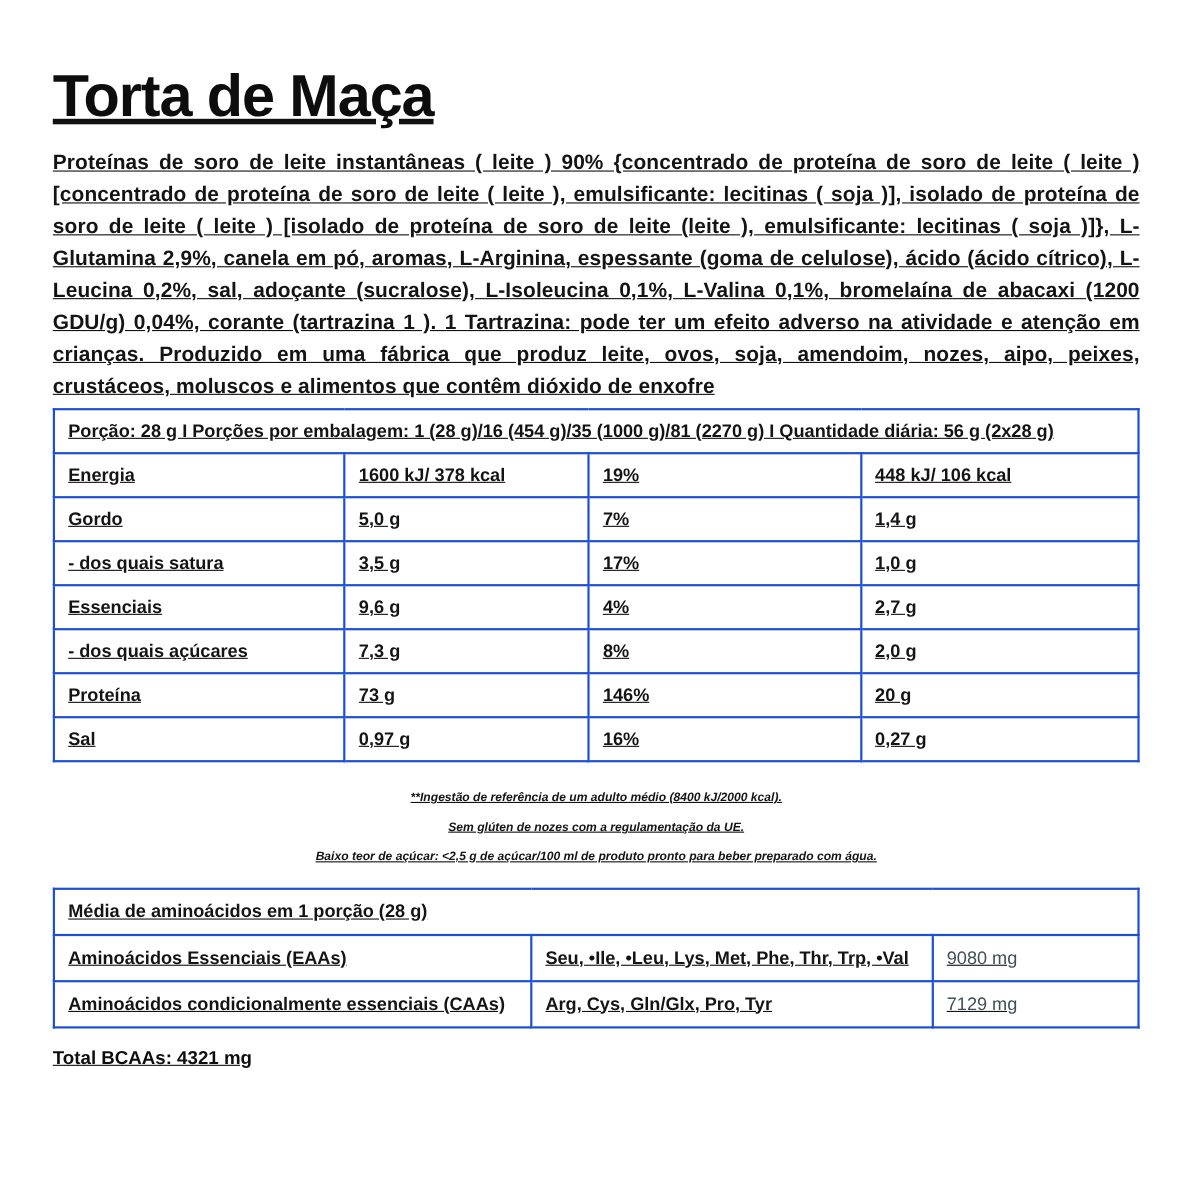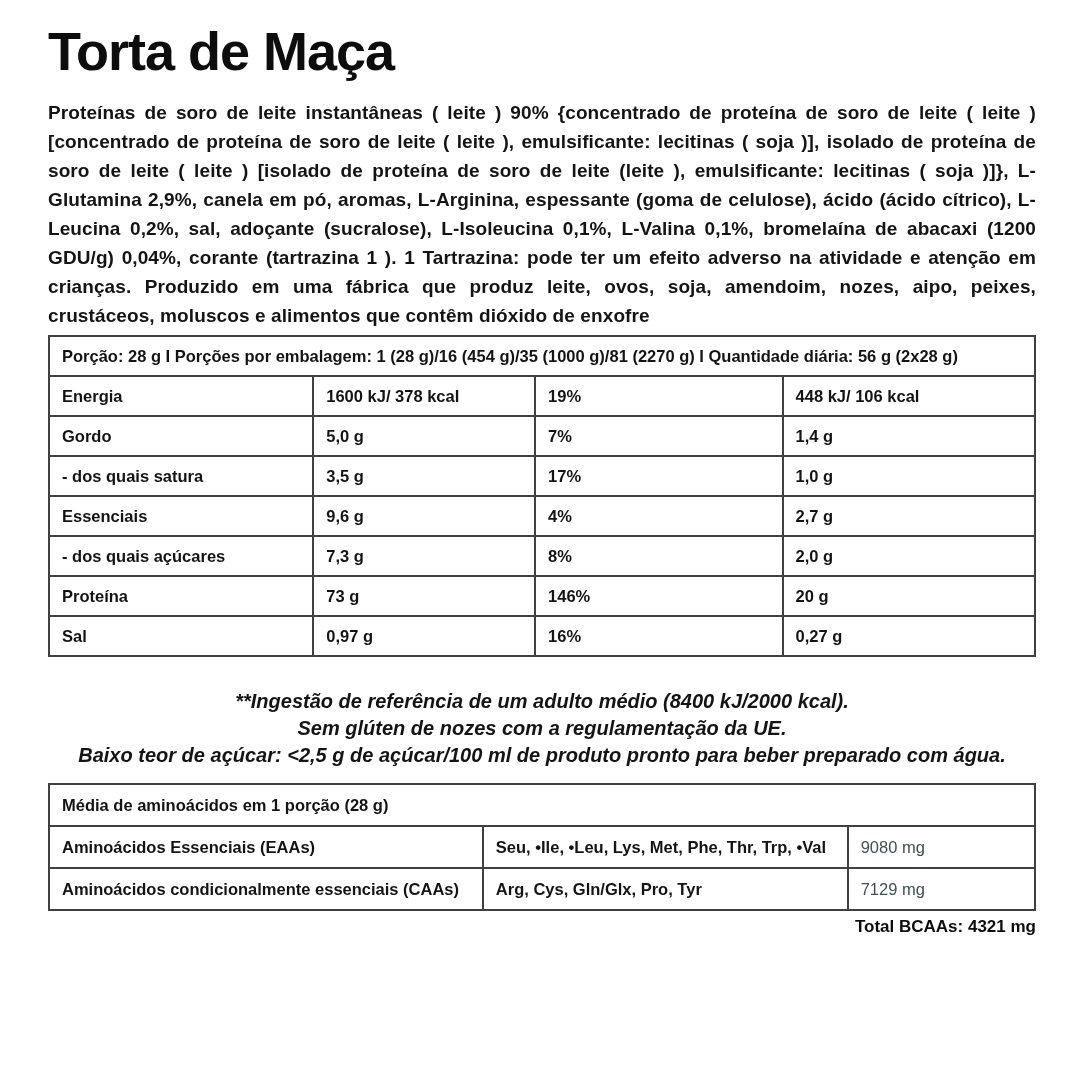--- a/index.html
+++ b/index.html
@@ -4,55 +4,55 @@
 <style>
   :root { --accent: #3e4f58; --ink: #111111; }
   * { box-sizing: border-box; margin: 0; padding: 0; }
   html, body { background: #ffffff; }
   body {
     width: 1080px; height: 1080px;
     font-family: "Liberation Sans", sans-serif;
     color: var(--ink);
     overflow: hidden;
   }
-  .page { width: 1080px; height: 888px; padding: 20px 44px 0 48px; }
+  .page { width: 1080px; height: 888px; padding: 56px 44px 0 48px; text-decoration: underline; }
 
   .title {
     font-size: 54px; font-weight: 700; letter-spacing: -1px;
     margin-bottom: 16px; color: #0d0d0d;
   }
 
   .ingredients {
     font-size: 19px; font-weight: 700; line-height: 29px;
     text-align: justify; letter-spacing: 0.1px; color: #141414;
     margin-bottom: 5px;
   }
 
   table { border-collapse: collapse; width: 100%; table-layout: fixed; }
-  td, th { border: 2px solid #404040; vertical-align: middle; }
+  td, th { border: 2px solid #1d4ed8; vertical-align: middle; }
 
   .nutri td, .nutri th, .amino td, .amino th {
     font-size: 16.5px; font-weight: 700; color: #141414;
     padding: 0 12px; text-align: left;
   }
   .nutri td, .nutri th { height: 40px; }
   .nutri .serving-row td { height: 40px; font-size: 16.5px; }
 
   .footnotes {
-    margin: 31px 0 14px 0; text-align: center;
-    font-size: 20px; font-weight: 700; font-style: italic;
+    margin: 19px 0 14px 0; text-align: center;
+    font-size: 11px; font-weight: 700; font-style: italic;
     line-height: 27px; color: #141414;
   }
 
   .amino td, .amino th { height: 42px; }
   .amino .amt { font-weight: 700; }
   .amino .amt.accent { color: var(--accent); font-weight: 400; }
 
   .total-bcaas {
-    margin-top: 6px; text-align: right;
+    margin-top: 17px; text-align: left;
     font-size: 17px; font-weight: 700; color: #0d0d0d;
   }
 </style>
 </head>
 <body>
 
 <div class="page">
 
   <h1 class="title">Torta de Maça</h1>
 

